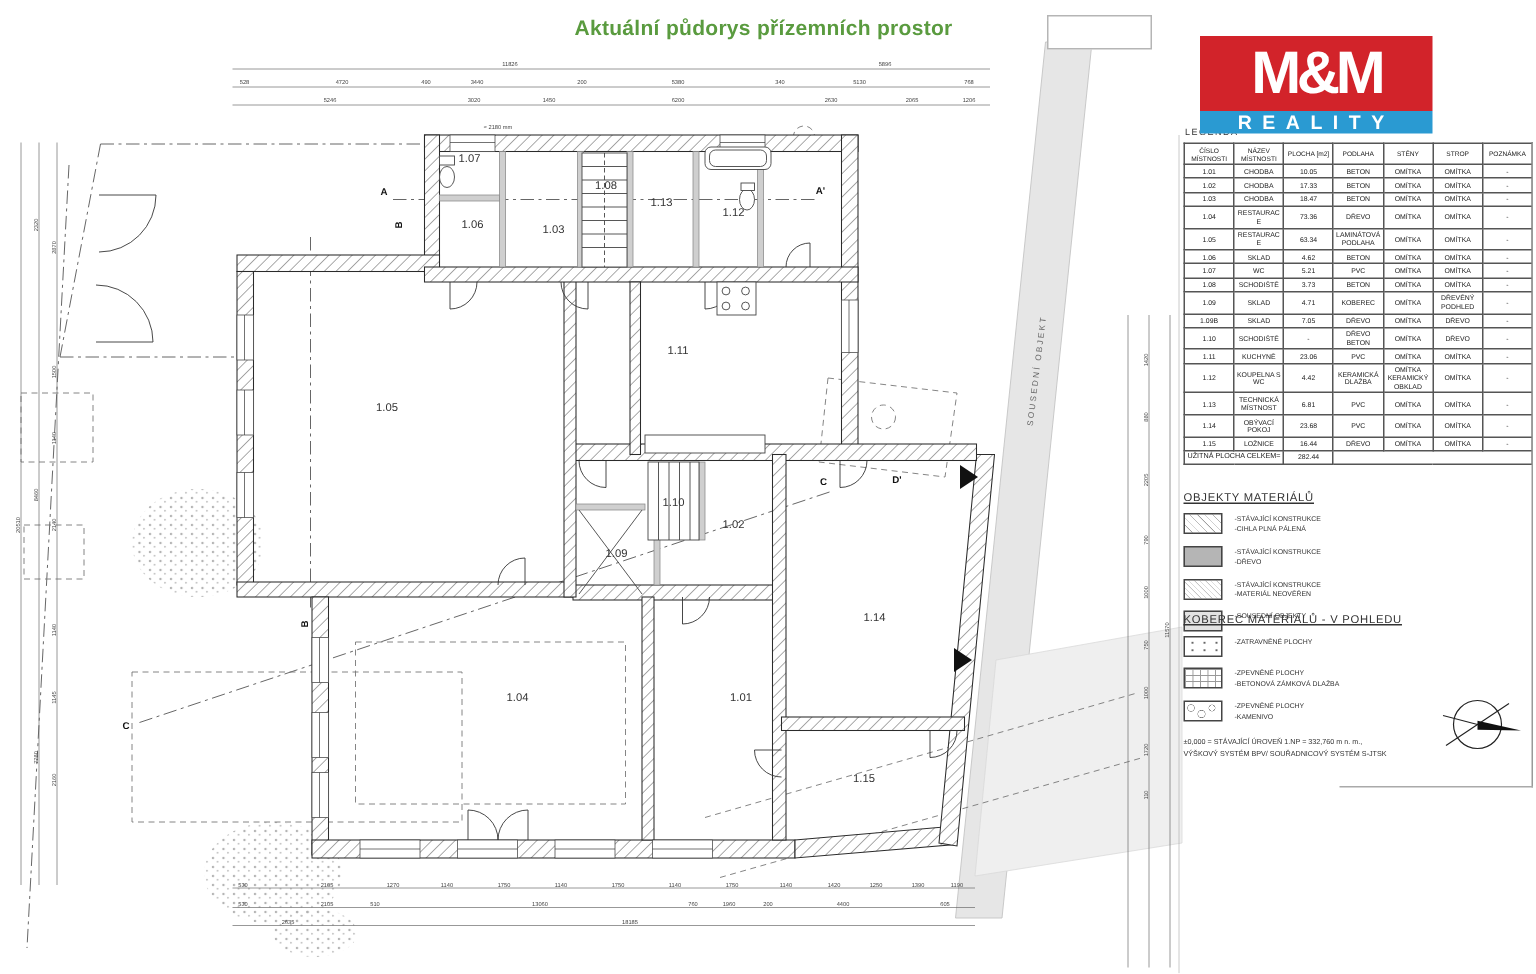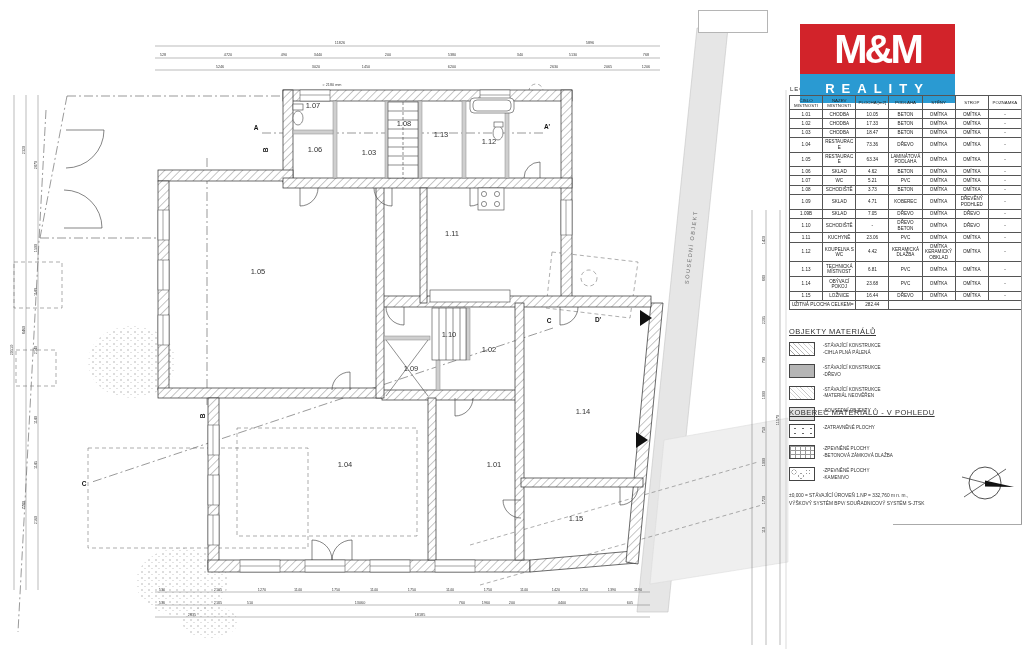--- a/index.html
+++ b/index.html
@@ -3,21 +3,21 @@
 <meta charset="utf-8">
 <style>
   html,body{margin:0;padding:0;background:#fff;font-family:"Liberation Sans",sans-serif;}
   #stage{position:relative;width:1024px;height:649px;background:#fff;overflow:hidden;}
   
   #title{position:absolute;left:383px;top:10px;width:300px;font-size:14px;font-weight:bold;color:#5a9b3f;letter-spacing:.2px;}
   #patchbox{position:absolute;left:698px;top:10px;width:68px;height:21px;background:#fff;border:1px solid #b5b5b5;}
   
   #logo{position:absolute;left:800px;top:24px;width:155px;}
   #logo .red{background:#d2232a;color:#fff;height:50px;display:flex;align-items:center;justify-content:center;font-weight:bold;font-size:40px;letter-spacing:-3px;font-family:"Liberation Sans",sans-serif;}
-  #logo .blue{background:#2a9ad2;color:#fff;height:29px;display:flex;align-items:center;justify-content:center;font-weight:bold;font-size:13px;letter-spacing:7px;text-align:center;}
+  #logo .blue{background:#2a9ad2;color:#fff;height:15px;display:flex;align-items:center;justify-content:center;font-weight:bold;font-size:13px;letter-spacing:7px;text-align:center;}
   #legenda-word{position:absolute;left:790px;top:86px;font-size:6px;color:#333;letter-spacing:1px;}
   
   #room-table{position:absolute;left:789px;top:95px;width:233px;border-collapse:collapse;table-layout:fixed;}
   #room-table th,#room-table td{border:.5px solid #555;font-size:4.6px;line-height:1.15;text-align:center;padding:1.5px 1px;color:#222;font-weight:normal;word-wrap:break-word;}
   #room-table th{font-size:4.4px;}
   #room-table .tl{text-align:center;font-size:4.8px;}
   
   .leg-title{position:absolute;font-size:7.5px;color:#333;letter-spacing:.5px;text-decoration:underline;}
   .leg-list{position:absolute;width:233px;}
   .li{display:flex;align-items:flex-start;margin-bottom:7px;}
@@ -307,20 +307,21 @@
         <text x="256" y="130" class="mark">A</text>
         <text x="547" y="129" class="mark">A'</text>
         <text x="268" y="150" transform="rotate(-90 268 150)" class="mark">B</text>
         <text x="205" y="416" transform="rotate(-90 205 416)" class="mark">B</text>
         <text x="549" y="323" class="mark">C</text>
         <text x="598" y="322" class="mark">D'</text>
         <text x="84" y="486" class="mark">C</text>
       </g>
   </svg>
 
+  <div id="title">Aktuální půdorys přízemních prostor</div>
   <div id="patchbox"></div>
   <div id="legenda-word">LEGENDA</div>
 
   <div id="logo">
     <div class="red">M&amp;M</div>
     <div class="blue">REALITY</div>
   </div>
 
   <table id="room-table">
       <tbody>

